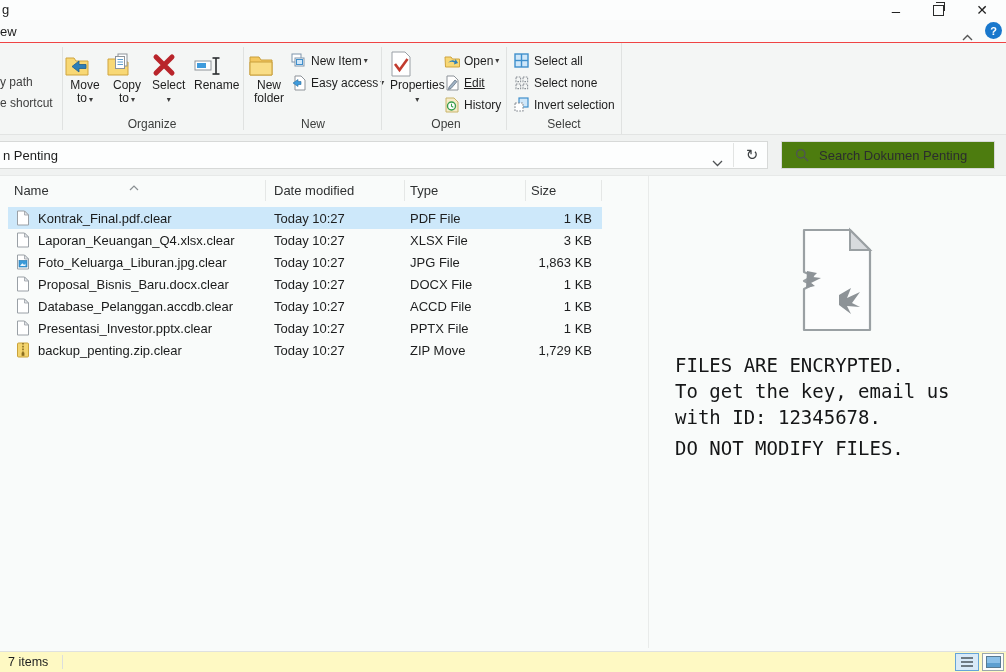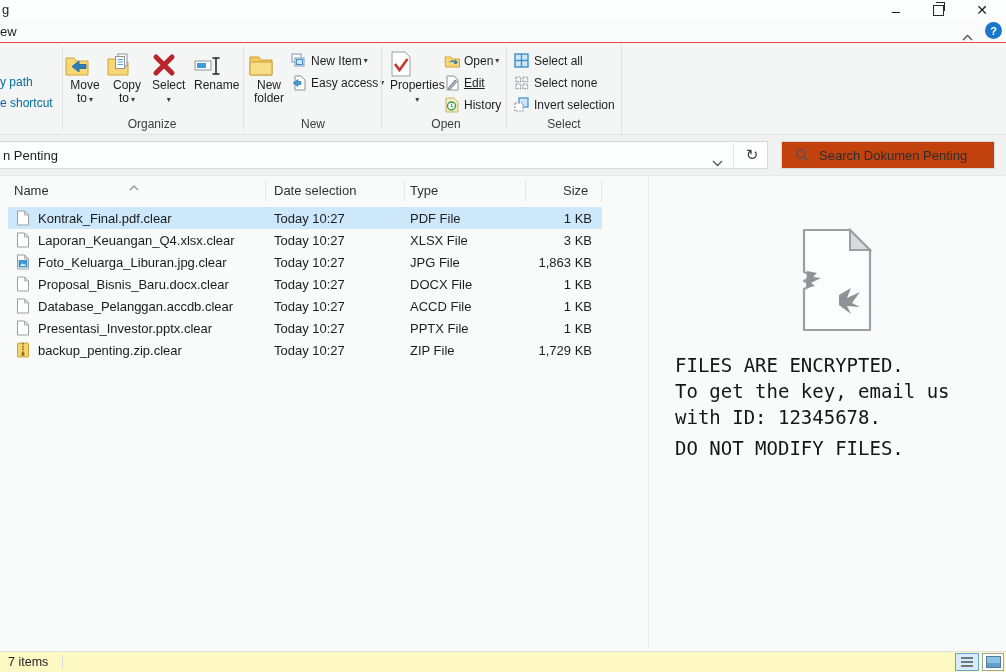--- a/index.html
+++ b/index.html
@@ -19,38 +19,38 @@
   
   .tabrow{position:absolute;top:20px;left:0;width:1006px;height:22px;background:#fafbfb;border-bottom:6px solid #ef4444;}
   .tab-frag{position:absolute;left:0;top:4px;font-size:13px;color:#1c1c1c;}
   .collapse-chevron{position:absolute;left:962px;top:7px;}
   .help-circle{position:absolute;left:985px;top:2px;width:17px;height:17px;border-radius:50%;background:#1977cc;color:#fff;font-size:11px;font-weight:bold;display:flex;align-items:center;justify-content:center;}
 
   
   .ribbon{position:absolute;top:43px;left:0;width:1006px;height:91px;background:#f4f6f5;border-bottom:1px solid #e2e4e3;}
   .rsep{position:absolute;top:4px;bottom:4px;width:1px;background:#e0e2e1;}
   .rsep.full{top:0;bottom:0;}
-  .clip-frag{position:absolute;left:0;font-size:12px;color:#0369a1;white-space:nowrap;}
+  .clip-frag{position:absolute;left:0;font-size:12px;color:#404040;white-space:nowrap;}
   .rbtn{position:absolute;top:4px;height:76px;display:flex;flex-direction:column;align-items:flex-start;cursor:default;}
   .rbtn .ric{height:30px;display:flex;align-items:flex-end;justify-content:center;}
   .rbtn .rlbl{font-size:12px;line-height:13px;text-align:center;color:#1e1e1e;margin-top:2px;}
   .caret{font-size:8px;color:#3c3c3c;margin-left:2px;}
   .caret.block{display:block;margin:1px auto 0;}
   .sbtn{position:absolute;height:21px;display:flex;align-items:center;font-size:12px;color:#1e1e1e;white-space:nowrap;cursor:default;}
   .sbtn .sic{width:17px;height:16px;margin-right:4px;display:flex;align-items:center;justify-content:center;}
   .glabel{position:absolute;top:74px;font-size:12px;color:#3c3e3d;text-align:center;}
 
   
   .addressrow{position:absolute;top:135px;left:0;width:1006px;height:40px;background:#f0f2f1;border-bottom:1px solid #e7e9e8;}
   .breadcrumb{position:absolute;left:-8px;top:6px;width:776px;height:28px;background:#fdfefe;border:1px solid #d7d9d8;box-sizing:border-box;display:flex;align-items:center;}
   .bc-text{position:absolute;left:10px;top:6px;font-size:13px;color:#1d1d1d;}
   .bc-chevron{position:absolute;left:719px;top:11px;}
   .bc-sep{position:absolute;left:740px;top:1px;bottom:1px;width:1px;background:#e2e4e3;}
   .bc-refresh{position:absolute;left:744px;top:3px;width:30px;height:20px;display:flex;align-items:center;justify-content:center;font-size:15px;color:#3e4244;}
-  .searchbox{position:absolute;left:781px;top:6px;width:214px;height:28px;background:#c2410c;border:1px solid #d7d9d8;box-sizing:border-box;display:flex;align-items:center;}
+  .searchbox{position:absolute;left:781px;top:6px;width:214px;height:28px;background:#4d7c0f;border:1px solid #d7d9d8;box-sizing:border-box;display:flex;align-items:center;}
   .searchbox .mag{margin:0 8px 0 13px;display:flex;}
   .searchbox input{border:none;outline:none;background:transparent;font-family:"Liberation Sans",sans-serif;font-size:13px;color:#232425;width:160px;}
   .searchbox input::placeholder{color:#2b2d2e;opacity:1;}
 
   
   .main{position:absolute;top:176px;left:0;width:1006px;height:476px;background:#f9fbfa;}
   .pane-divider{position:absolute;left:648px;top:0;bottom:4px;width:1px;background:#e9ebea;}
 
   .colheader{position:absolute;top:0;left:0;width:648px;height:29px;}
   .colheader .hcell{position:absolute;top:7px;font-size:13px;color:#2f3132;}
@@ -289,23 +289,23 @@
   </div>
 
   <div class="main">
     <div class="pane-divider"></div>
 
     <div class="colheader">
       <span class="sortcaret"><svg width="10" height="6" viewBox="0 0 10 6">
             <polyline points="1,5 5,1 9,5" fill="none" stroke="#8a8f93" stroke-width="1.2"></polyline>
           </svg></span>
       <span class="hcell" style="left:14px;">Name</span>
-      <span class="hcell" style="left:274px;">Date selection</span>
+      <span class="hcell" style="left:274px;">Date modified</span>
       <span class="hcell" style="left:410px;">Type</span>
-      <span class="hcell" style="left:531px;margin-left:32px;">Size</span>
+      <span class="hcell" style="left:531px;">Size</span>
       <span class="hsep" style="left:265px;"></span>
       <span class="hsep" style="left:404px;"></span>
       <span class="hsep" style="left:525px;"></span>
       <span class="hsep" style="left:601px;"></span>
     </div>
 
     <div class="rows">
       <div class="frow selected">
         <span class="ficon">
             <svg width="14" height="16" viewBox="0 0 14 16">
@@ -383,21 +383,21 @@
       <div class="frow">
         <span class="ficon">
             <svg width="14" height="16" viewBox="0 0 14 16">
               <rect x="1.5" y="1" width="11" height="14" rx="1" fill="#f3d46e" stroke="#c9a23a"></rect>
               <line x1="7" y1="1" x2="7" y2="11" stroke="#8a6d1e" stroke-width="1.6" stroke-dasharray="1.6,1.2"></line>
               <rect x="5.6" y="10.6" width="2.8" height="3.2" fill="#8a6d1e"></rect>
             </svg>
           </span>
         <span class="fname">backup_penting.zip.clear</span>
         <span class="fdate">Today 10:27</span>
-        <span class="ftype">ZIP File</span>
+        <span class="ftype">ZIP Move</span>
         <span class="fsize">1,729 KB</span>
       </div>
     </div>
 
     <div>
       <span class="broken-icon">
         <svg width="80" height="106" viewBox="0 0 80 106">
           <path d="M7,3 H53 L73,23 V103 H7 V62 L15,58 7,54 16,49 7,45 Z" fill="#fcfdfd" stroke="#9aa0a3" stroke-width="2.2" stroke-linejoin="round"></path>
           <path d="M53,3 L73,23 H53 Z" fill="#d8dbde" stroke="#9aa0a3" stroke-width="2"></path>
           <path d="M10,44 l10,2 -4,4 8,1 -10,5 4,3 -9,2 z" fill="#8d9397"></path>

